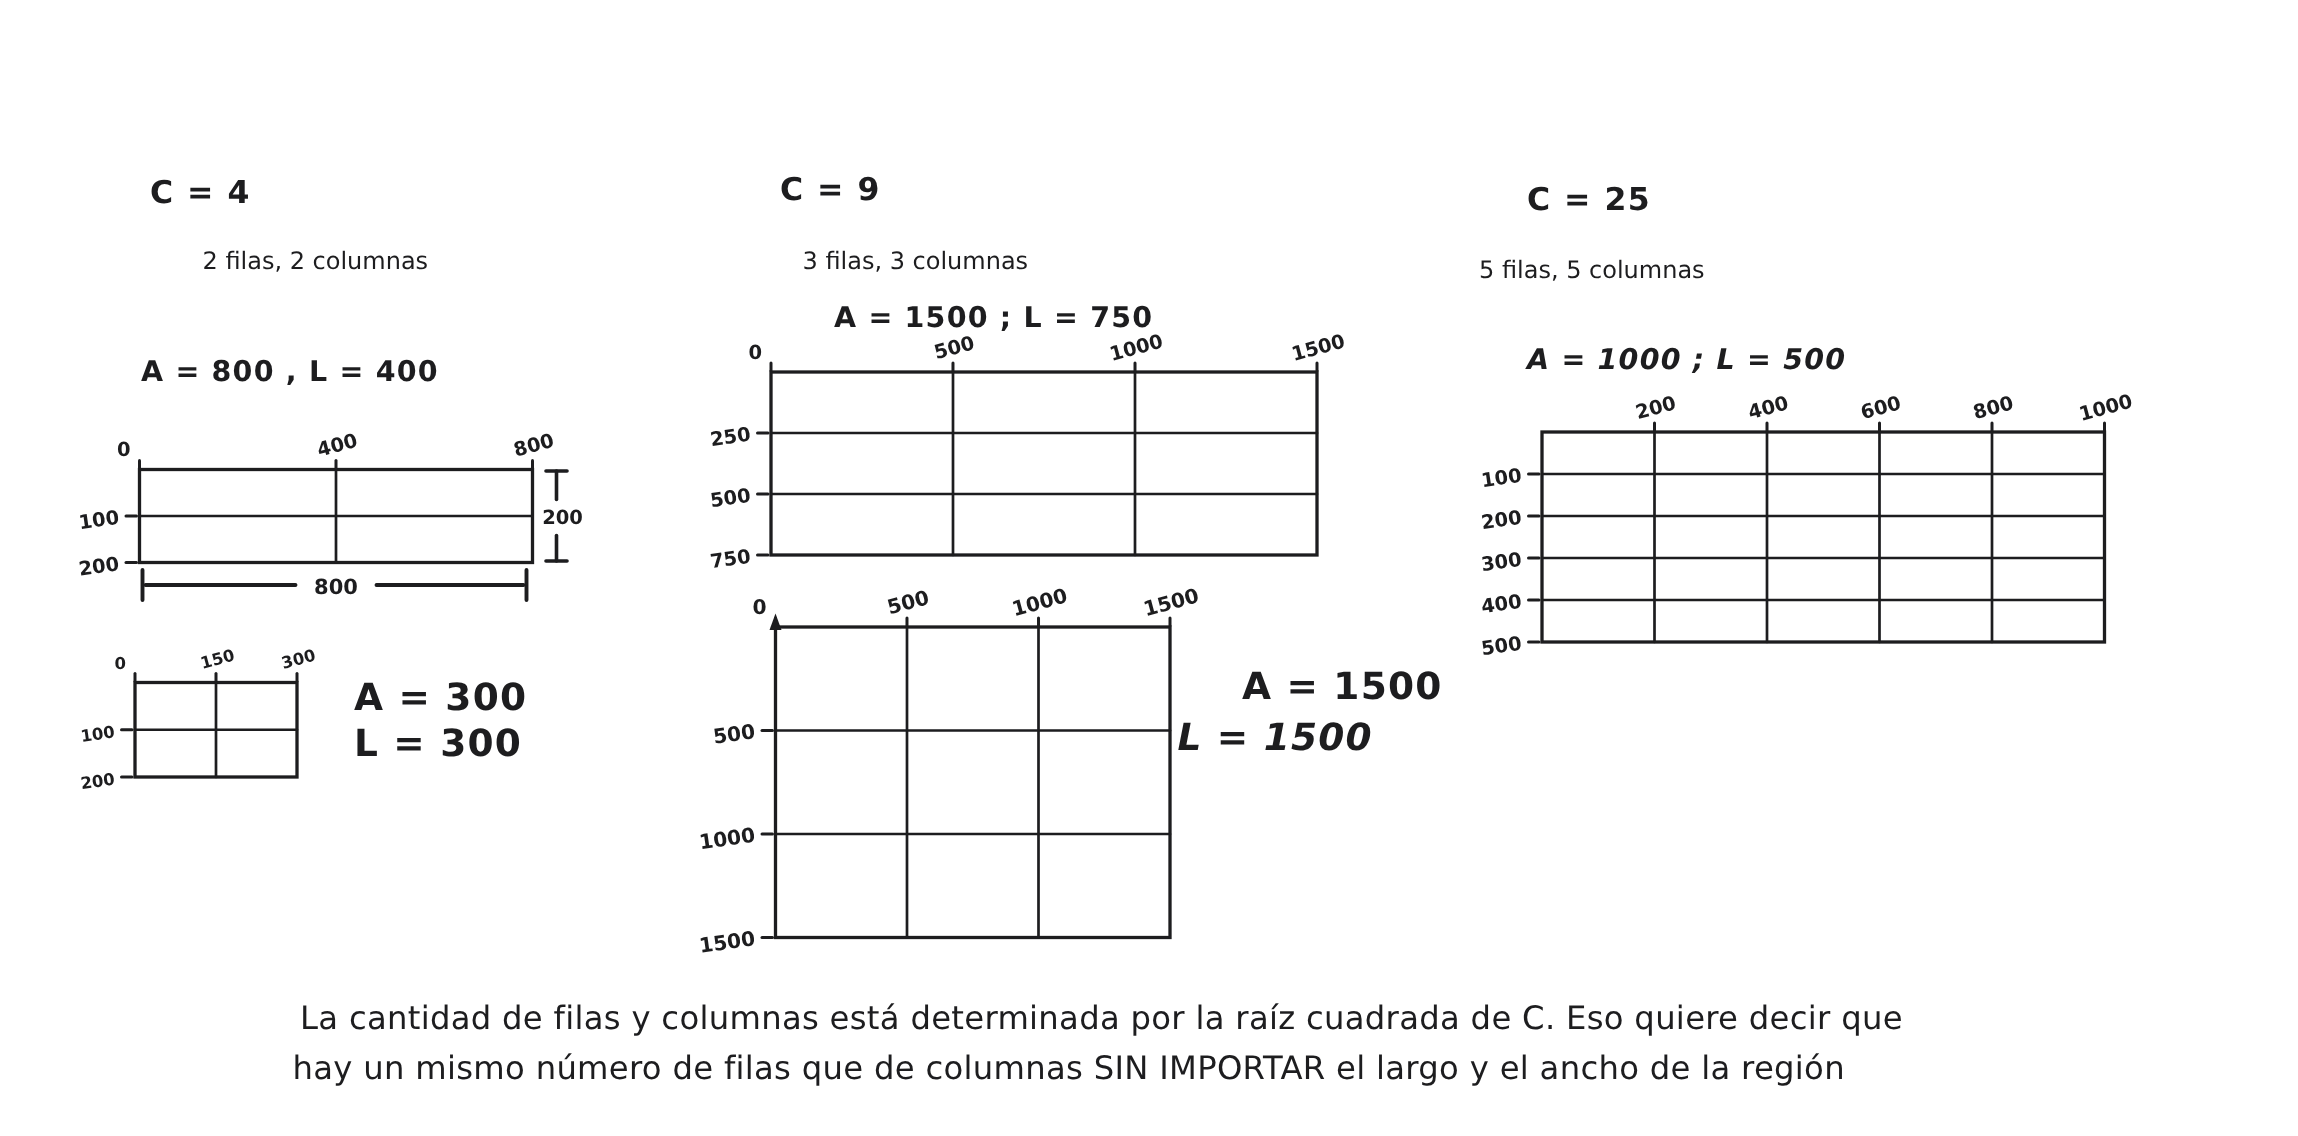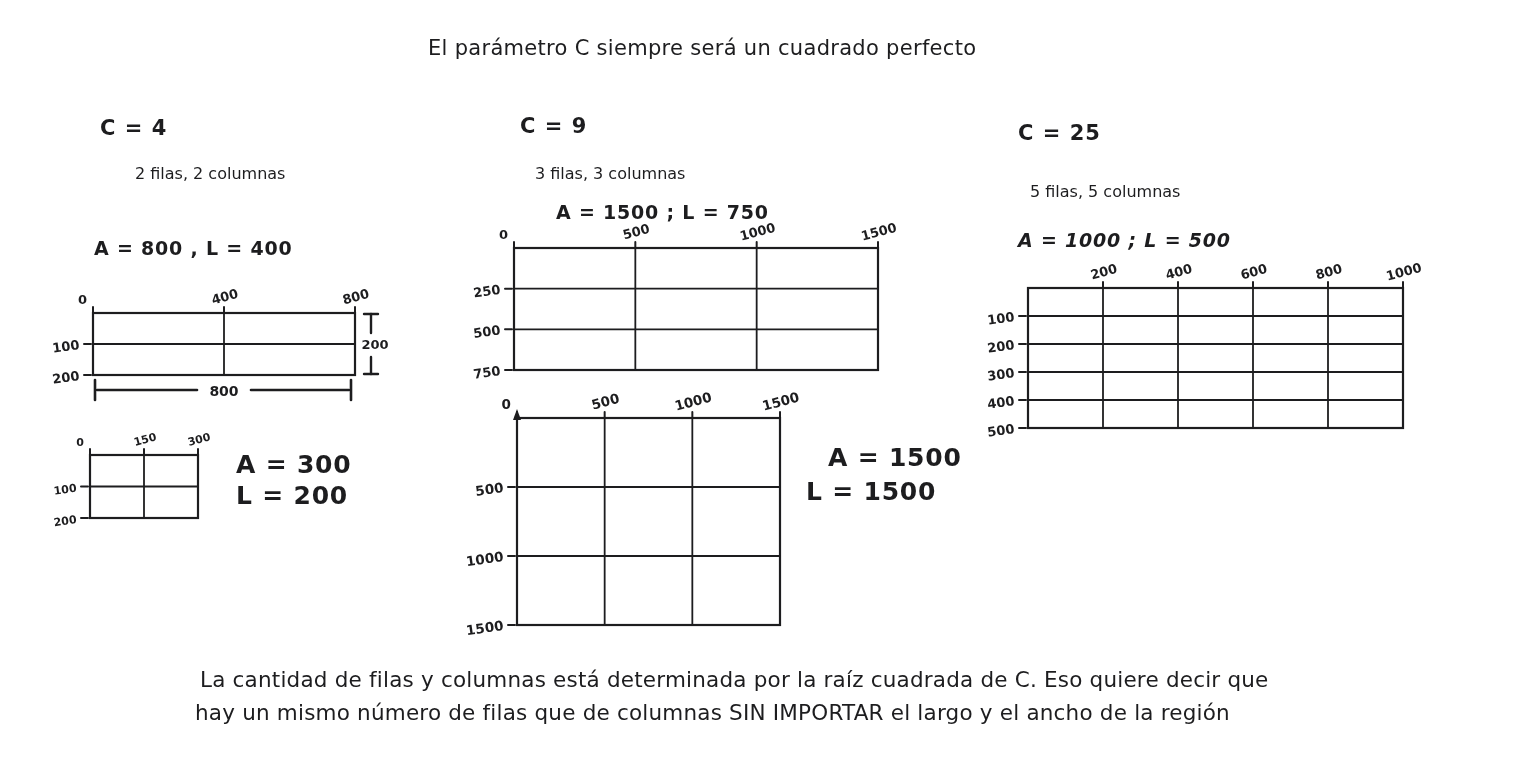--- a/index.html
+++ b/index.html
@@ -136,41 +136,40 @@
         <text x="1015" y="349" text-anchor="end" font-size="13" font-weight="700" fill="#1d1d1f" transform="rotate(-8 1015 349)">200</text>
         <line x1="1019" y1="372" x2="1026" y2="372" stroke="#1d1d1f" stroke-width="2" stroke-linecap="round"></line>
         <text x="1015" y="377" text-anchor="end" font-size="13" font-weight="700" fill="#1d1d1f" transform="rotate(-8 1015 377)">300</text>
         <line x1="1019" y1="400" x2="1026" y2="400" stroke="#1d1d1f" stroke-width="2" stroke-linecap="round"></line>
         <text x="1015" y="405" text-anchor="end" font-size="13" font-weight="700" fill="#1d1d1f" transform="rotate(-8 1015 405)">400</text>
         <line x1="1019" y1="428" x2="1026" y2="428" stroke="#1d1d1f" stroke-width="2" stroke-linecap="round"></line>
         <text x="1015" y="433" text-anchor="end" font-size="13" font-weight="700" fill="#1d1d1f" transform="rotate(-8 1015 433)">500</text>
       </g>
     </svg>
 
-  <div class="txt title" style="left:428px;top:36px;">El parámetro C siempre será un cuadrado perfecto</div>
 
   <div>
     <div class="txt heading" style="left:100px;top:116px;">C = 4</div>
     <div class="txt subtitle" style="left:135px;top:164px;text-align:right;">2 filas, 2 columnas</div>
     <div class="txt formula" style="left:94px;top:237px;">A = 800 ,   L = 400</div>
     <div class="txt side-label" style="left:236px;top:450px;">A = 300</div>
-    <div class="txt side-label" style="left:236px;top:481px;">L = 200</div>
+    <div class="txt side-label" style="left:236px;top:481px;">L = 300</div>
   </div>
 
   <div>
     <div class="txt heading" style="left:520px;top:114px;">C = 9</div>
     <div class="txt subtitle" style="left:535px;top:164px;">3 filas, 3 columnas</div>
     <div class="txt formula" style="left:556px;top:201px;">A = 1500 ;   L = 750</div>
     <div class="txt side-label" style="left:828px;top:443px;">A = 1500</div>
-    <div class="txt side-label" style="left:806px;top:477px;">L = 1500</div>
+    <div class="txt side-label" style="left:785px;top:477px;font-style:italic;">L = 1500</div>
   </div>
 
   <div>
     <div class="txt heading" style="left:1018px;top:121px;">C = 25</div>
-    <div class="txt subtitle" style="left:1030px;top:170px;margin-top:12px;">5 filas, 5 columnas</div>
+    <div class="txt subtitle" style="left:986px;top:170px;">5 filas, 5 columnas</div>
     <div class="txt formula" style="left:1018px;top:229px;font-style:italic;">A = 1000  ;   L = 500</div>
   </div>
 
   <div>
     <div class="txt footer-line" style="left:200px;top:644px;">La cantidad de filas y columnas está determinada por la raíz cuadrada de C. Eso quiere decir que</div>
     <div class="txt footer-line" style="left:195px;top:677px;">hay un mismo número de filas que de columnas SIN IMPORTAR el largo y el ancho de la región</div>
   </div>
 
 </div>
 

